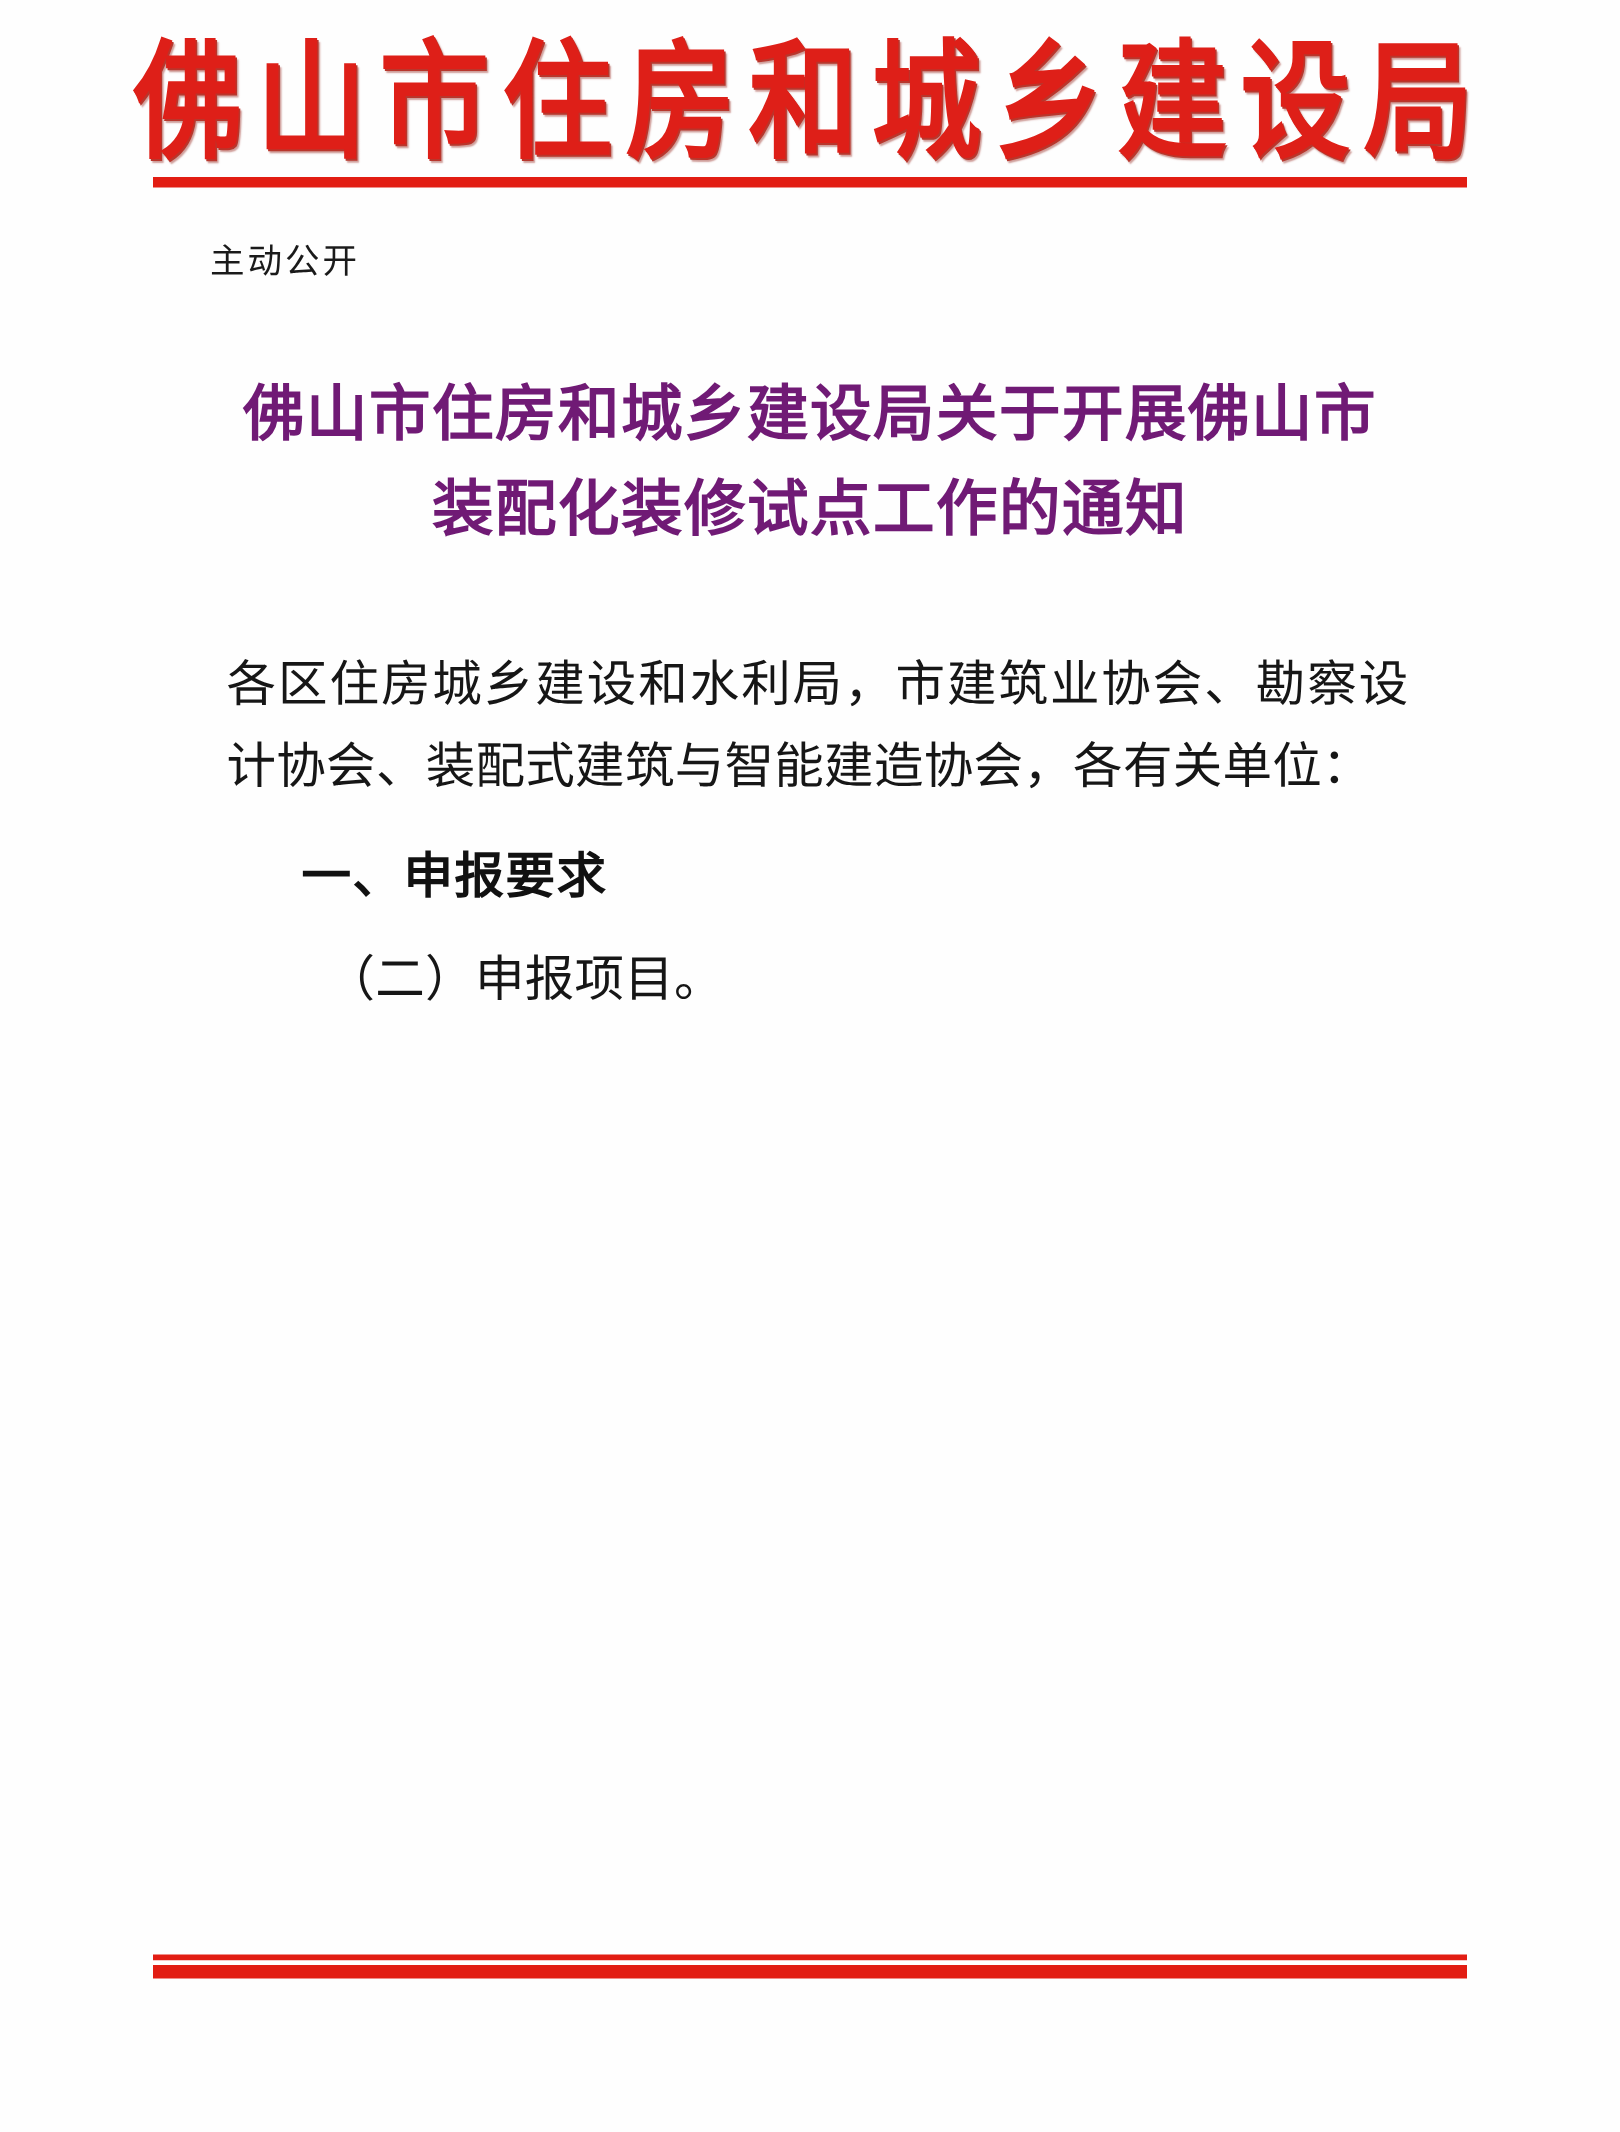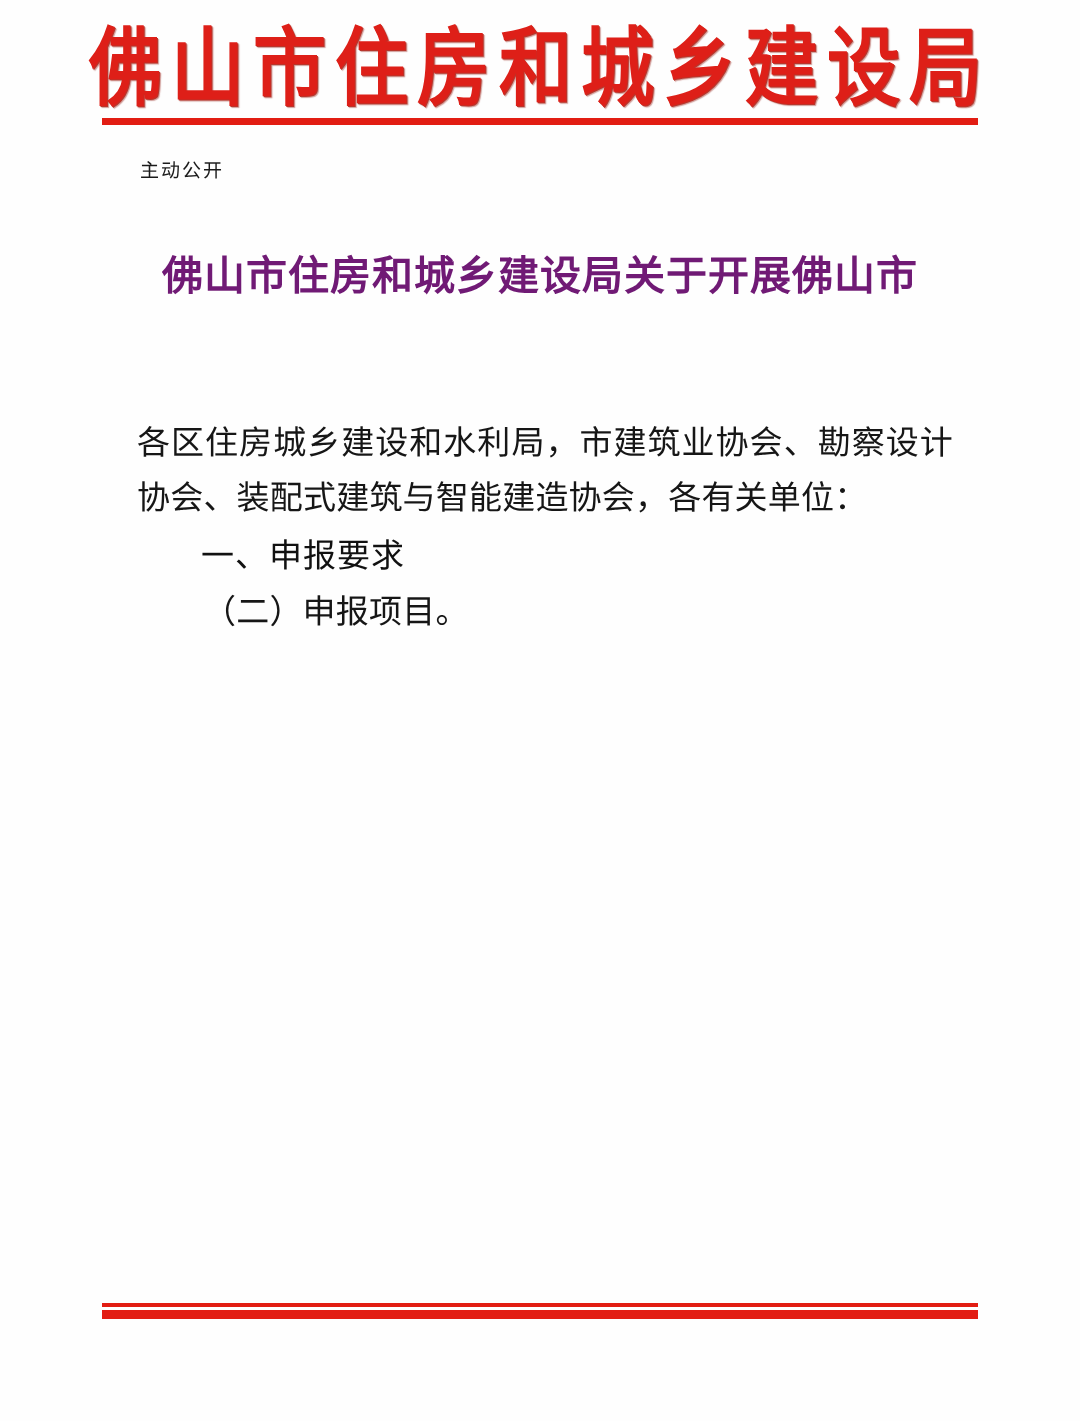--- a/index.html
+++ b/index.html
@@ -75,21 +75,21 @@
     height: 9px;
     background: #e21d13;
   }
 
   
   .disclosure {
     position: absolute;
     left: 140px;
     top: 155px;
     font-family: "Liberation Sans", "DejaVu Sans", sans-serif;
-    font-size: 19px;
+    font-size: 23px;
     letter-spacing: 2px;
     color: #1a1a1a;
   }
 
   
   .doc-title {
     position: absolute;
     left: 0;
     top: 245px;
     width: 1080px;
@@ -115,34 +115,34 @@
     font-family: "Liberation Serif", "DejaVu Serif", serif;
     font-size: 33px;
     line-height: 55px;
     color: #161616;
     letter-spacing: 0.2px;
     text-align: justify;
     text-justify: inter-character;
   }
 
   .para {
-    margin: 2px;
+    margin: 16px;
     text-indent: 0;
     text-align: justify;
     text-justify: inter-character;
   }
   .para.indent {
     text-indent: 66px;
   }
 
   .section-head {
     margin: 0;
     text-indent: 66px;
     font-family: "Liberation Sans", "DejaVu Sans", sans-serif;
-    font-weight: normal;
+    font-weight: bold;
     font-size: 33px;
     line-height: 55px;
     letter-spacing: 1px;
     color: #111111;
   }
 </style>
 </head>
 <body>
 
 <div class="page">
@@ -152,20 +152,21 @@
   </div>
 
   <div class="rule-top">
     <div class="bar-thick"></div>
   </div>
 
   <div class="disclosure">主动公开</div>
 
   <div class="doc-title">
     <span class="tline">佛山市住房和城乡建设局关于开展佛山市</span>
+    <span class="tline">装配化装修试点工作的通知</span>
   </div>
 
   <div class="body-text">
     <p class="para">各区住房城乡建设和水利局，市建筑业协会、勘察设计协会、装配式建筑与智能建造协会，各有关单位：</p>
     <p class="section-head">一、申报要求</p>
     <p class="para indent">（二）申报项目。</p>
   </div>
 
   <div class="rule-bottom">
     <div class="bar-thin"></div>

